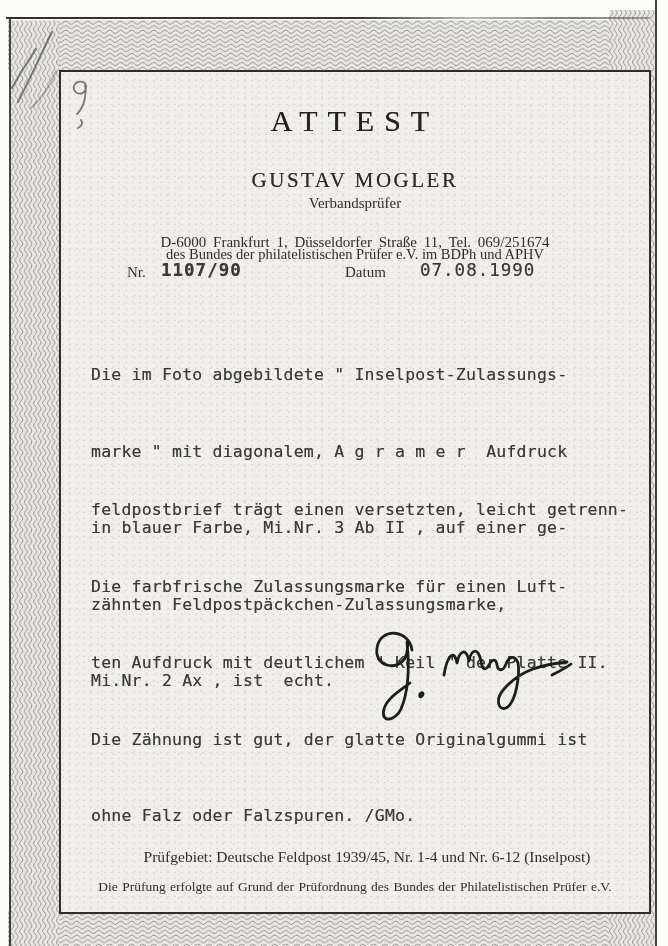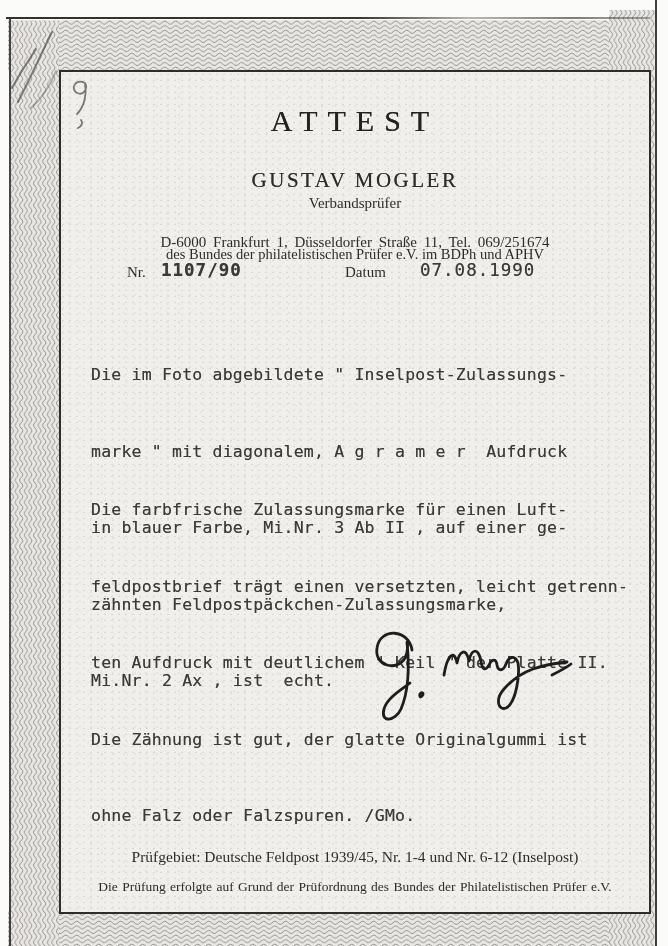--- a/index.html
+++ b/index.html
@@ -32,21 +32,21 @@
   .typed{font-family:"DejaVu Sans Mono", monospace;color:#3b3a38;text-shadow:0 0 .6px rgba(60,60,60,.65);}
   .nr-row{top:188px;left:0;width:100%;height:26px;}
   .nr-label{left:66px;top:4px;text-align:right;}
   .nr-value{left:100px;top:0;font-size:17.5px;letter-spacing:1px;font-weight:bold;}
   .dt-label{left:284px;top:4px;}
   .dt-value{left:340px;top:0;font-size:17.5px;letter-spacing:1px;margin-left:19px;}
   .para{left:30px;font-size:16.5px;line-height:25.5px;letter-spacing:.2px;white-space:pre;}
   .para div{white-space:pre;}
   .p1{top:239px;}
   .p2{top:374px;}
-  .footer1{top:776px;font-size:15.5px;}
+  .footer1{top:776px;font-size:15.5px;margin-left:12px;}
   .footer2{top:807px;font-size:13.5px;word-spacing:1px;text-align:center;}
   .sig{left:296px;top:542px;width:218px;height:122px;}
   .mark9{left:3px;top:3px;width:36px;height:54px;}
   .scribble{left:4px;top:22px;width:112px;height:92px;z-index:5;}
 </style>
 </head>
 <body>
 
 <div class="page">
 
@@ -124,22 +124,22 @@
 
     <div class="abs typed para p1">
       <div>Die im Foto abgebildete " Inselpost-Zulassungs-</div>
       <div>marke " mit diagonalem, A g r a m e r  Aufdruck</div>
       <div>in blauer Farbe, Mi.Nr. 3 Ab II , auf einer ge-</div>
       <div>zähnten Feldpostpäckchen-Zulassungsmarke,</div>
       <div>Mi.Nr. 2 Ax , ist  echt.</div>
     </div>
 
     <div class="abs typed para p2">
+      <div>feldpostbrief trägt einen versetzten, leicht getrenn-</div>
       <div>Die farbfrische Zulassungsmarke für einen Luft-</div>
-      <div>feldpostbrief trägt einen versetzten, leicht getrenn-</div>
       <div>ten Aufdruck mit deutlichem " Keil " der Platte II.</div>
       <div>Die Zähnung ist gut, der glatte Originalgummi ist</div>
       <div>ohne Falz oder Falzspuren. /GMo.</div>
     </div>
 
     <svg class="abs sig" viewBox="0 0 218 122">
       <g fill="none" stroke="#1d1d1d" stroke-width="2.8" stroke-linecap="round" stroke-linejoin="round">
         <path d="M55 36 C52 15 23 13 20 34 C17 52 40 58 48 44 C51 38 51 31 50 28 C52 48 53 74 44 95 C38 108 23 109 27 95 C30 84 44 76 53 69"></path>
         <path d="M64 79 C66 78 67 80 65 82 C63 84 62 82 63 80"></path>
         <path d="M87 61 C90 42 97 34 100 49 C102 38 109 32 112 47 C114 36 121 32 124 47 C125 55 128 58 132 51 C135 45 139 44 140 51 C141 57 146 58 149 50 C152 42 158 41 161 49 C163 61 159 89 149 94 C141 97 138 85 147 75 C154 67 165 59 176 55 C187 51 200 49 210 48"></path>

